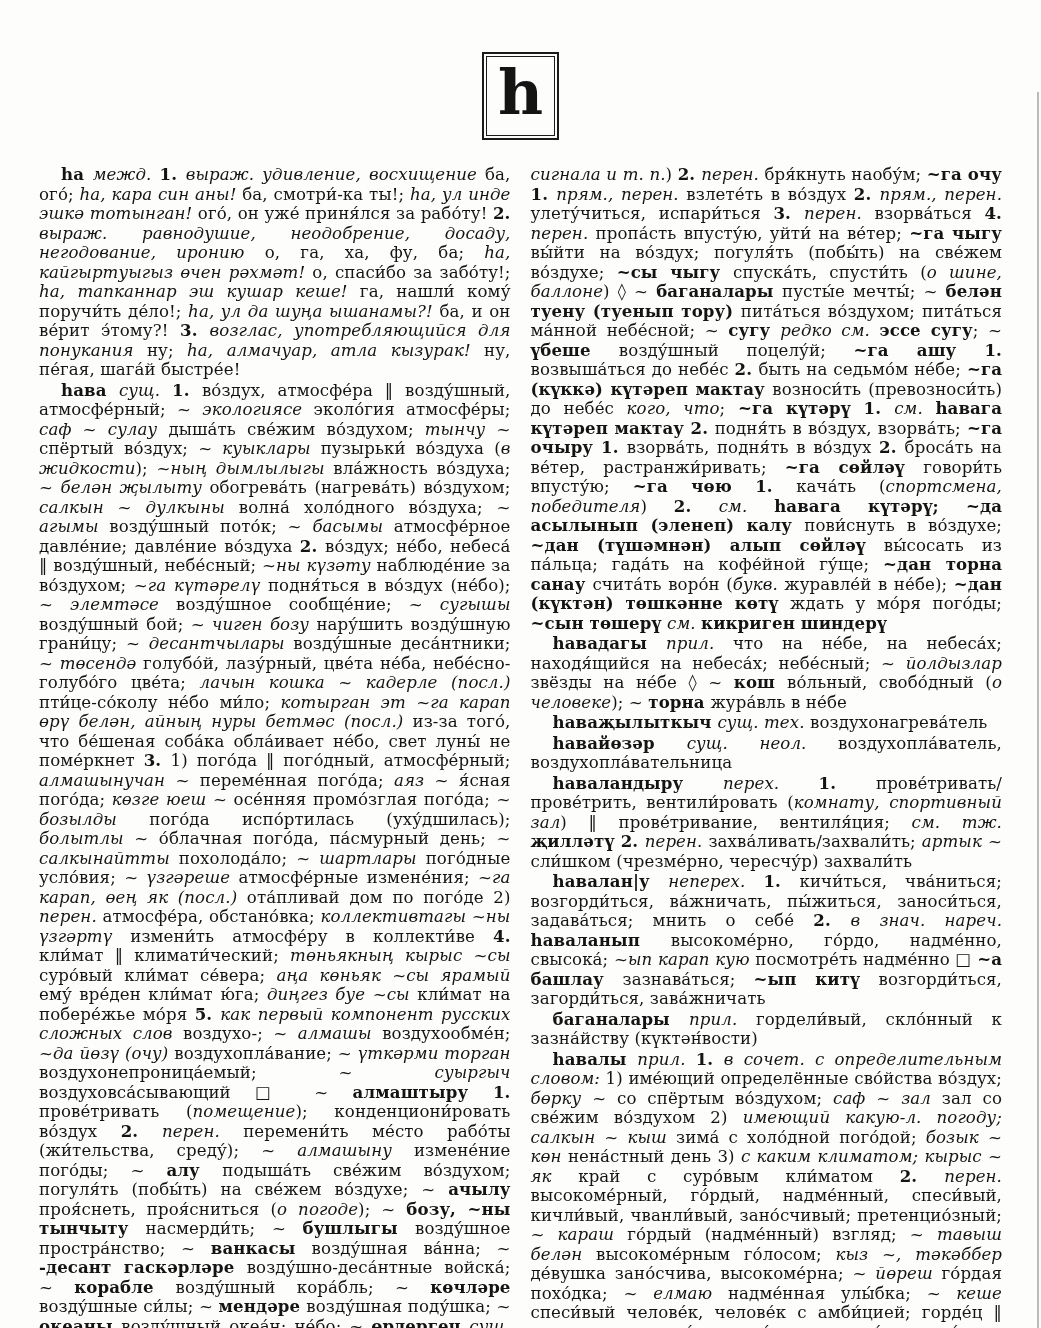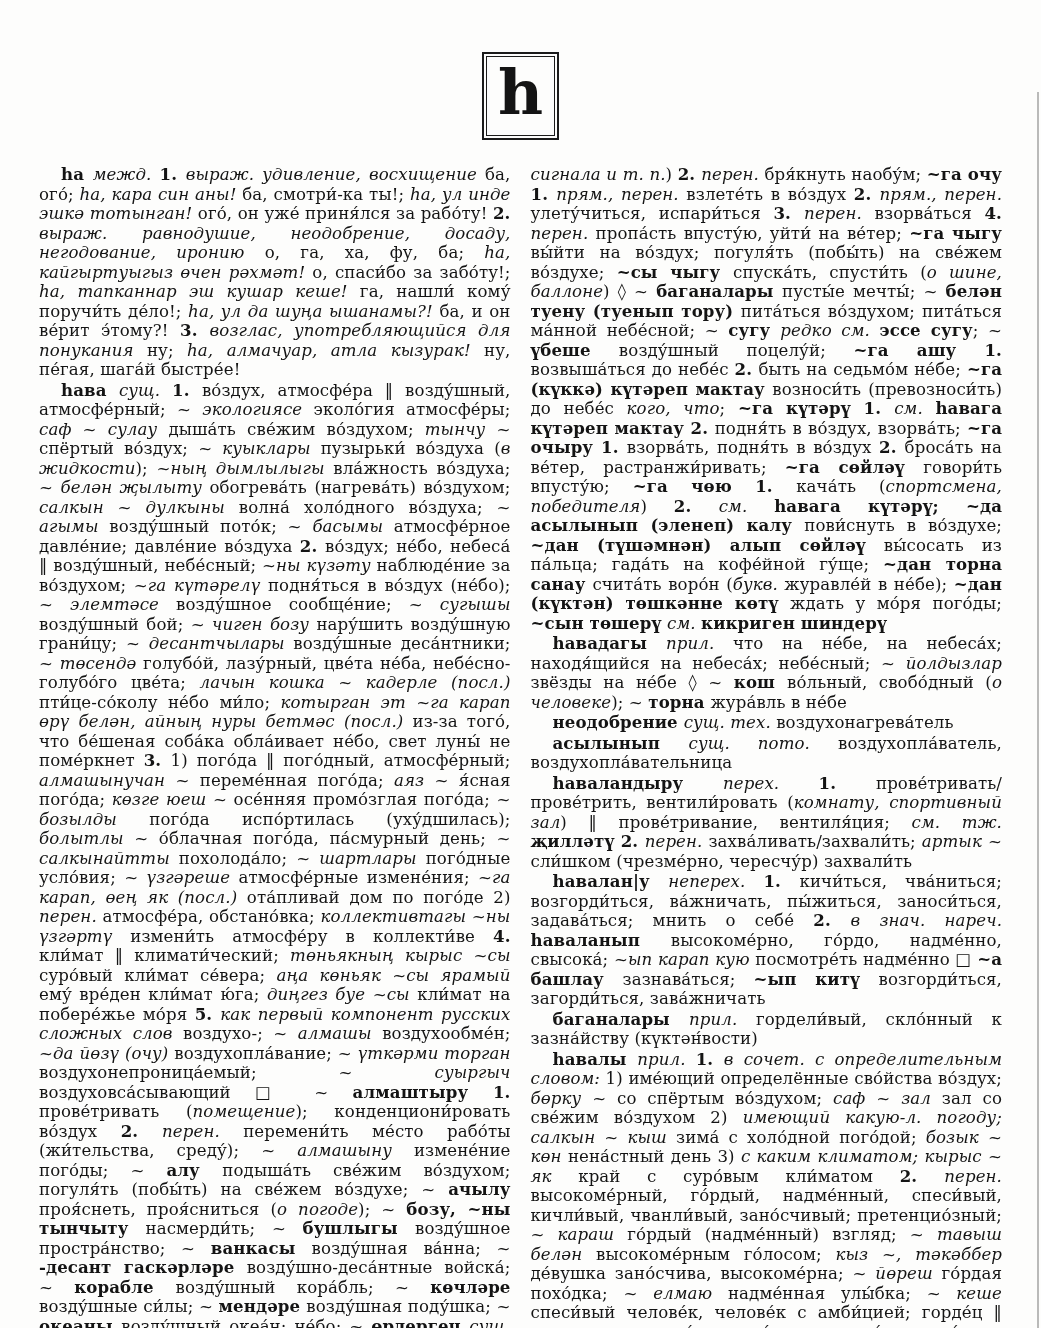--- a/index.html
+++ b/index.html
@@ -64,21 +64,21 @@
   </div>
 
   <div class="columns">
     <div class="col">
         <p class="entry"><span class="r-b">һа </span><span class="r-i">межд. </span><span class="r-b">1. </span><span class="r-i">выраж. удивление, восхищение </span><span class="r-n">ба, ого́; </span><span class="r-i">һа, кара син аны! </span><span class="r-n">ба, смотри́-ка ты!; </span><span class="r-i">һа, ул инде эшкә тотынган! </span><span class="r-n">ого́, он уже́ приня́лся за рабо́ту! </span><span class="r-b">2. </span><span class="r-i">выраж. равнодушие, неодобрение, досаду, негодование, иронию </span><span class="r-n">о, га, ха, фу, ба; </span><span class="r-i">һа, кайгыртуыгыз өчен рәхмәт! </span><span class="r-n">о, спаси́бо за забо́ту!; </span><span class="r-i">һа, тапканнар эш кушар кеше! </span><span class="r-n">га, нашли́ кому́ поручи́ть де́ло!; </span><span class="r-i">һа, ул да шуңа ышанамы?! </span><span class="r-n">ба, и он ве́рит э́тому?! </span><span class="r-b">3. </span><span class="r-i">возглас, употребляющийся для понукания </span><span class="r-n">ну; </span><span class="r-i">һа, алмачуар, атла кызурак! </span><span class="r-n">ну, пе́гая, шага́й быстре́е!</span></p>
         <p class="entry"><span class="r-b">һава </span><span class="r-i">сущ. </span><span class="r-b">1. </span><span class="r-n">во́здух, атмосфе́ра ‖ возду́шный, атмосфе́рный; </span><span class="r-n">~ </span><span class="r-i">экологиясе </span><span class="r-n">эколо́гия атмосфе́ры; </span><span class="r-i">саф ~ сулау </span><span class="r-n">дыша́ть све́жим во́здухом; </span><span class="r-i">тынчу </span><span class="r-n">~ спёртый во́здух; ~ </span><span class="r-i">куыклары </span><span class="r-n">пузырьки́ во́здуха (</span><span class="r-i">в жидкости</span><span class="r-n">); </span><span class="r-i">~ның дымлылыгы </span><span class="r-n">вла́жность во́здуха; ~ </span><span class="r-i">белән җылыту </span><span class="r-n">обогрева́ть (нагрева́ть) во́здухом; </span><span class="r-i">салкын ~ дулкыны </span><span class="r-n">волна́ холо́дного во́здуха; ~ </span><span class="r-i">агымы </span><span class="r-n">возду́шный пото́к; ~ </span><span class="r-i">басымы </span><span class="r-n">атмосфе́рное давле́ние; давле́ние во́здуха </span><span class="r-b">2. </span><span class="r-n">во́здух; не́бо, небеса́ ‖ возду́шный, небе́сный; </span><span class="r-i">~ны күзәту </span><span class="r-n">наблюде́ние за во́здухом; </span><span class="r-i">~га күтәрелү </span><span class="r-n">подня́ться в во́здух (не́бо); ~ </span><span class="r-i">элемтәсе </span><span class="r-n">возду́шное сообще́ние; ~ </span><span class="r-i">сугышы </span><span class="r-n">возду́шный бой; ~ </span><span class="r-i">чиген бозу </span><span class="r-n">нару́шить возду́шную грани́цу; ~ </span><span class="r-i">десантчылары </span><span class="r-n">возду́шные деса́нтники; ~ </span><span class="r-i">төсендә </span><span class="r-n">голубо́й, лазу́рный, цве́та не́ба, небе́сно-голубо́го цве́та; </span><span class="r-i">лачын кошка ~ кадерле (посл.) </span><span class="r-n">пти́це-со́колу не́бо ми́ло; </span><span class="r-i">котырган эт ~га карап өрү белән, айның нуры бетмәс (посл.) </span><span class="r-n">из-за того́, что бе́шеная соба́ка обла́ивает не́бо, свет луны́ не поме́ркнет </span><span class="r-b">3. </span><span class="r-n">1) пого́да ‖ пого́дный, атмосфе́рный; </span><span class="r-i">алмашынучан </span><span class="r-n">~ переме́нная пого́да; </span><span class="r-i">аяз </span><span class="r-n">~ я́сная пого́да; </span><span class="r-i">көзге юеш </span><span class="r-n">~ осе́нняя промо́зглая пого́да; ~ </span><span class="r-i">бозылды </span><span class="r-n">пого́да испо́ртилась (уху́дшилась); </span><span class="r-i">болытлы </span><span class="r-n">~ о́блачная пого́да, па́смурный день; ~ </span><span class="r-i">салкынайтты </span><span class="r-n">похолода́ло; ~ </span><span class="r-i">шартлары </span><span class="r-n">пого́дные усло́вия; ~ </span><span class="r-i">үзгәреше </span><span class="r-n">атмосфе́рные измене́ния; </span><span class="r-i">~га карап, өең як (посл.) </span><span class="r-n">ота́пливай дом по пого́де 2) </span><span class="r-i">перен. </span><span class="r-n">атмосфе́ра, обстано́вка; </span><span class="r-i">коллективтагы ~ны үзгәртү </span><span class="r-n">измени́ть атмосфе́ру в коллекти́ве </span><span class="r-b">4. </span><span class="r-n">кли́мат ‖ климати́ческий; </span><span class="r-i">төньякның кырыс ~сы </span><span class="r-n">суро́вый кли́мат се́вера; </span><span class="r-i">аңа көньяк ~сы </span><span class="r-i">ярамый </span><span class="r-n">ему́ вре́ден кли́мат ю́га; </span><span class="r-i">диңгез буе ~сы </span><span class="r-n">кли́мат на побере́жье мо́ря </span><span class="r-b">5. </span><span class="r-i">как первый компонент русских сложных слов </span><span class="r-n">воздухо-; ~ </span><span class="r-i">алмашы </span><span class="r-n">воздухообме́н; </span><span class="r-i">~да йөзү (очу) </span><span class="r-n">воздухопла́вание; ~ </span><span class="r-i">үткәрми торган </span><span class="r-n">воздухонепроница́емый; ~ </span><span class="r-i">суыргыч </span><span class="r-n">воздуховса́сывающий □ ~ </span><span class="r-b">алмаштыру 1. </span><span class="r-n">прове́тривать (</span><span class="r-i">помещение</span><span class="r-n">); конденциони́ровать во́здух </span><span class="r-b">2. </span><span class="r-i">перен. </span><span class="r-n">перемени́ть ме́сто рабо́ты (жи́тельства, среду́); ~ </span><span class="r-i">алмашыну </span><span class="r-n">измене́ние пого́ды; ~ </span><span class="r-b">алу </span><span class="r-n">подыша́ть све́жим во́здухом; погуля́ть (побы́ть) на све́жем во́здухе; ~ </span><span class="r-b">ачылу </span><span class="r-n">проя́снеть, проя́сниться (</span><span class="r-i">о погоде</span><span class="r-n">); ~ </span><span class="r-b">бозу, ~ны тынчыту </span><span class="r-n">насмерди́ть; ~ </span><span class="r-b">бушлыгы </span><span class="r-n">возду́шное простра́нство; ~ </span><span class="r-b">ванкасы </span><span class="r-n">возду́шная ва́нна; ~ </span><span class="r-b">-десант гаскәрләре </span><span class="r-n">возду́шно-деса́нтные войска́; ~ </span><span class="r-b">корабле </span><span class="r-n">возду́шный кора́бль; ~ </span><span class="r-b">көчләре </span><span class="r-n">возду́шные си́лы; ~ </span><span class="r-b">мендәре </span><span class="r-n">возду́шная поду́шка; ~ </span><span class="r-b">океаны </span><span class="r-n">возду́шный океа́н; не́бо; ~ </span><span class="r-b">өрдергеч </span><span class="r-i">сущ. тех. </span></p>
       </div>
     <div class="col">
         <p class="entry cont"><span class="r-i">сигнала и т. п.</span><span class="r-n">) </span><span class="r-b">2. </span><span class="r-i">перен. </span><span class="r-n">бря́кнуть наобу́м; </span><span class="r-b">~га очу 1. </span><span class="r-i">прям., перен. </span><span class="r-n">взлете́ть в во́здух </span><span class="r-b">2. </span><span class="r-i">прям., перен. </span><span class="r-n">улету́читься, испари́ться </span><span class="r-b">3. </span><span class="r-i">перен. </span><span class="r-n">взорва́ться </span><span class="r-b">4. </span><span class="r-i">перен. </span><span class="r-n">пропа́сть впусту́ю, уйти́ на ве́тер; </span><span class="r-b">~га чыгу </span><span class="r-n">вы́йти на во́здух; погуля́ть (побы́ть) на све́жем во́здухе; </span><span class="r-b">~сы чыгу </span><span class="r-n">спуска́ть, спусти́ть (</span><span class="r-i">о шине, баллоне</span><span class="r-n">) ◊ ~ </span><span class="r-b">баганалары </span><span class="r-n">пусты́е мечты́; ~ </span><span class="r-b">белән туену (туенып тору) </span><span class="r-n">пита́ться во́здухом; пита́ться ма́нной небе́сной; ~ </span><span class="r-b">сугу </span><span class="r-i">редко см. </span><span class="r-b">эссе сугу</span><span class="r-n">; ~ </span><span class="r-b">үбеше </span><span class="r-n">возду́шный поцелу́й; </span><span class="r-b">~га ашу 1. </span><span class="r-n">возвыша́ться до небе́с </span><span class="r-b">2. </span><span class="r-n">быть на седьмо́м не́бе; </span><span class="r-b">~га (күккә) күтәреп мактау </span><span class="r-n">возноси́ть (превозноси́ть) до небе́с </span><span class="r-i">кого, что</span><span class="r-n">; </span><span class="r-b">~га күтәрү 1. </span><span class="r-i">см. </span><span class="r-b">һавага күтәреп мактау 2. </span><span class="r-n">подня́ть в во́здух, взорва́ть; </span><span class="r-b">~га очыру 1. </span><span class="r-n">взорва́ть, подня́ть в во́здух </span><span class="r-b">2. </span><span class="r-n">броса́ть на ве́тер, растранжи́ривать; </span><span class="r-b">~га сөйләү </span><span class="r-n">говори́ть впусту́ю; </span><span class="r-b">~га чөю 1. </span><span class="r-n">кача́ть (</span><span class="r-i">спортсмена, победителя</span><span class="r-n">) </span><span class="r-b">2. </span><span class="r-i">см. </span><span class="r-b">һавага күтәрү; ~да асылынып (эленеп) калу </span><span class="r-n">пови́снуть в во́здухе; </span><span class="r-b">~дан (түшәмнән) алып сөйләү </span><span class="r-n">вы́сосать из па́льца; гада́ть на кофе́йной гу́ще; </span><span class="r-b">~дан торна санау </span><span class="r-n">счита́ть воро́н (</span><span class="r-i">букв. </span><span class="r-n">журавле́й в не́бе); </span><span class="r-b">~дан (күктән) төшкәнне көтү </span><span class="r-n">ждать у мо́ря пого́ды; </span><span class="r-b">~сын төшерү </span><span class="r-i">см. </span><span class="r-b">кикриген шиндерү</span></p>
         <p class="entry"><span class="r-b">һавадагы </span><span class="r-i">прил. </span><span class="r-n">что на не́бе, на небеса́х; находя́щийся на небеса́х; небе́сный; ~ </span><span class="r-i">йолдызлар </span><span class="r-n">звёзды на не́бе ◊ ~ </span><span class="r-b">кош </span><span class="r-n">во́льный, свобо́дный (</span><span class="r-i">о человеке</span><span class="r-n">); ~ </span><span class="r-b">торна </span><span class="r-n">жура́вль в не́бе</span></p>
-        <p class="entry"><span class="r-b">неодобрение </span><span class="r-i">сущ. тех. </span><span class="r-n">воздухонагрева́тель</span></p>
-        <p class="entry"><span class="r-b">асылынып </span><span class="r-i">сущ. пото. </span><span class="r-n">воздухопла́ватель, воздухопла́вательница</span></p>
+        <p class="entry"><span class="r-b">һаваҗылыткыч </span><span class="r-i">сущ. тех. </span><span class="r-n">воздухонагрева́тель</span></p>
+        <p class="entry"><span class="r-b">һавайөзәр </span><span class="r-i">сущ. неол. </span><span class="r-n">воздухопла́ватель, воздухопла́вательница</span></p>
         <p class="entry"><span class="r-b">һаваландыру </span><span class="r-i">перех. </span><span class="r-b">1. </span><span class="r-n">прове́тривать/прове́трить, вентили́ровать (</span><span class="r-i">комнату, спортивный зал</span><span class="r-n">) ‖ прове́тривание, вентиля́ция; </span><span class="r-i">см. тж. </span><span class="r-b">җилләтү 2. </span><span class="r-i">перен. </span><span class="r-n">захва́ливать/захвали́ть; </span><span class="r-i">артык </span><span class="r-n">~ сли́шком (чрезме́рно, чересчу́р) захвали́ть</span></p>
         <p class="entry"><span class="r-b">һавалан|у </span><span class="r-i">неперех. </span><span class="r-b">1. </span><span class="r-n">кичи́ться, чва́ниться; возгорди́ться, ва́жничать, пы́житься, заноси́ться, задава́ться; мнить о себе́ </span><span class="r-b">2. </span><span class="r-i">в знач. нареч. </span><span class="r-b">һаваланып </span><span class="r-n">высокоме́рно, го́рдо, надме́нно, свысока́; </span><span class="r-i">~ып карап кую </span><span class="r-n">посмотре́ть надме́нно □ </span><span class="r-b">~а башлау </span><span class="r-n">зазнава́ться; </span><span class="r-b">~ып китү </span><span class="r-n">возгорди́ться, загорди́ться, зава́жничать</span></p>
         <p class="entry"><span class="r-b">баганалары </span><span class="r-i">прил. </span><span class="r-n">гордели́вый, скло́нный к зазна́йству (күктән́вости)</span></p>
         <p class="entry"><span class="r-b">һавалы </span><span class="r-i">прил. </span><span class="r-b">1. </span><span class="r-i">в сочет. с определительным словом: </span><span class="r-n">1) име́ющий определённые сво́йства во́здух; </span><span class="r-i">бөрку </span><span class="r-n">~ со спёртым во́здухом; </span><span class="r-i">саф ~ зал </span><span class="r-n">зал со све́жим во́здухом 2) </span><span class="r-i">имеющий какую-л. погоду; салкын ~ кыш </span><span class="r-n">зима́ с холо́дной пого́дой; </span><span class="r-i">бозык ~ көн </span><span class="r-n">нена́стный день 3) </span><span class="r-i">с каким климатом; кырыс ~ як </span><span class="r-n">край с суро́вым кли́матом </span><span class="r-b">2. </span><span class="r-i">перен. </span><span class="r-n">высокоме́рный, го́рдый, надме́нный, спеси́вый, кичли́вый, чванли́вый, зано́счивый; претенцио́зный; ~ </span><span class="r-i">караш </span><span class="r-n">го́рдый (надме́нный) взгляд; ~ </span><span class="r-i">тавыш белән </span><span class="r-n">высокоме́рным го́лосом; </span><span class="r-i">кыз ~, тәкәббер </span><span class="r-n">де́вушка зано́счива, высокоме́рна; ~ </span><span class="r-i">йөреш </span><span class="r-n">го́рдая похо́дка; ~ </span><span class="r-i">елмаю </span><span class="r-n">надме́нная улы́бка; ~ </span><span class="r-i">кеше </span><span class="r-n">спеси́вый челове́к, челове́к с амби́цией; горде́ц ‖ </span><span class="r-i">нареч. </span><span class="r-n">высокоме́рно, го́рдо, надме́нно, ва́жно, спеси́во, кичли́во, чва́нно, чванли́во, зано́счиво; </span></p>
       </div>
   </div>
 </div>
 
 </body></html>

